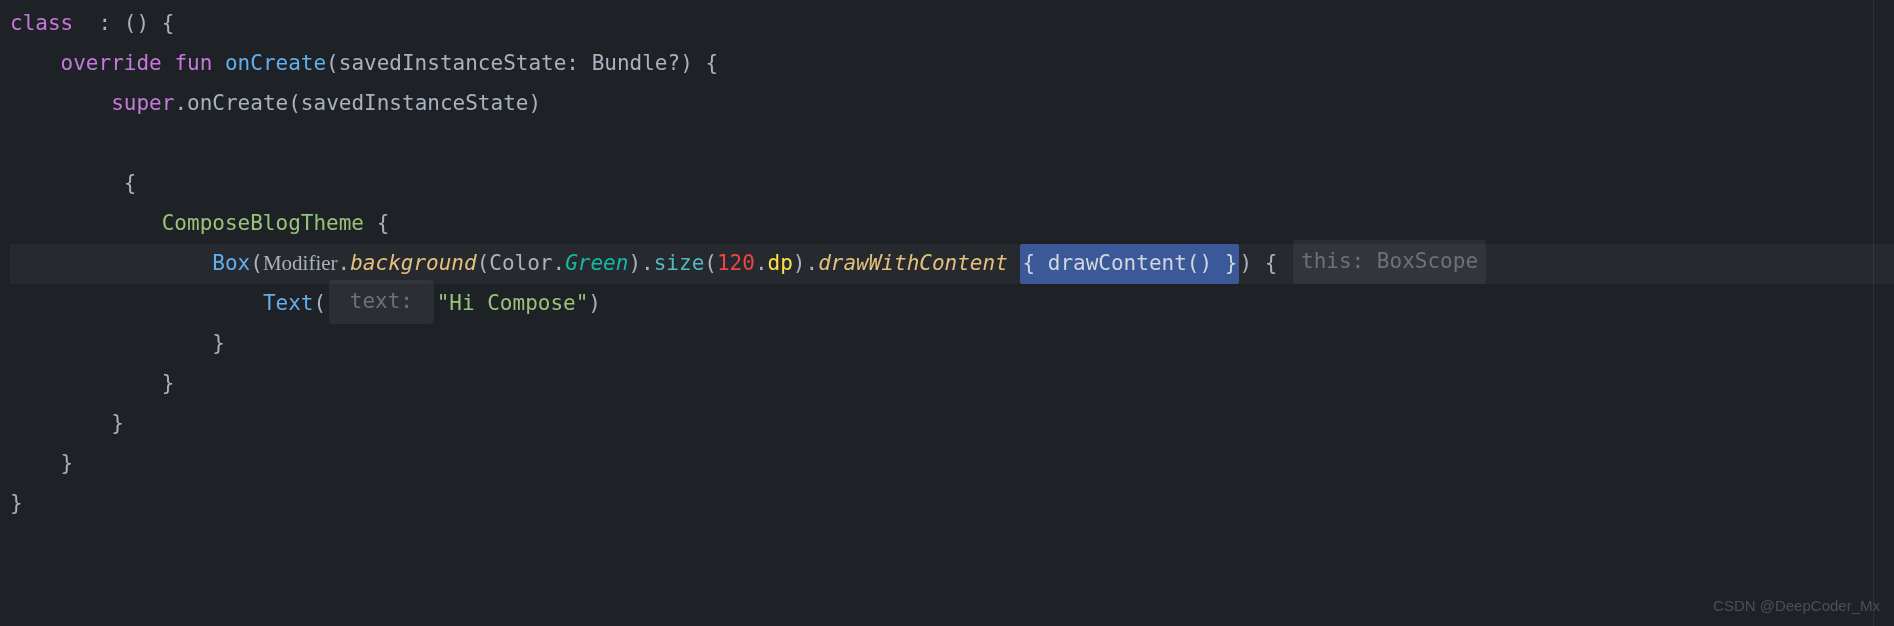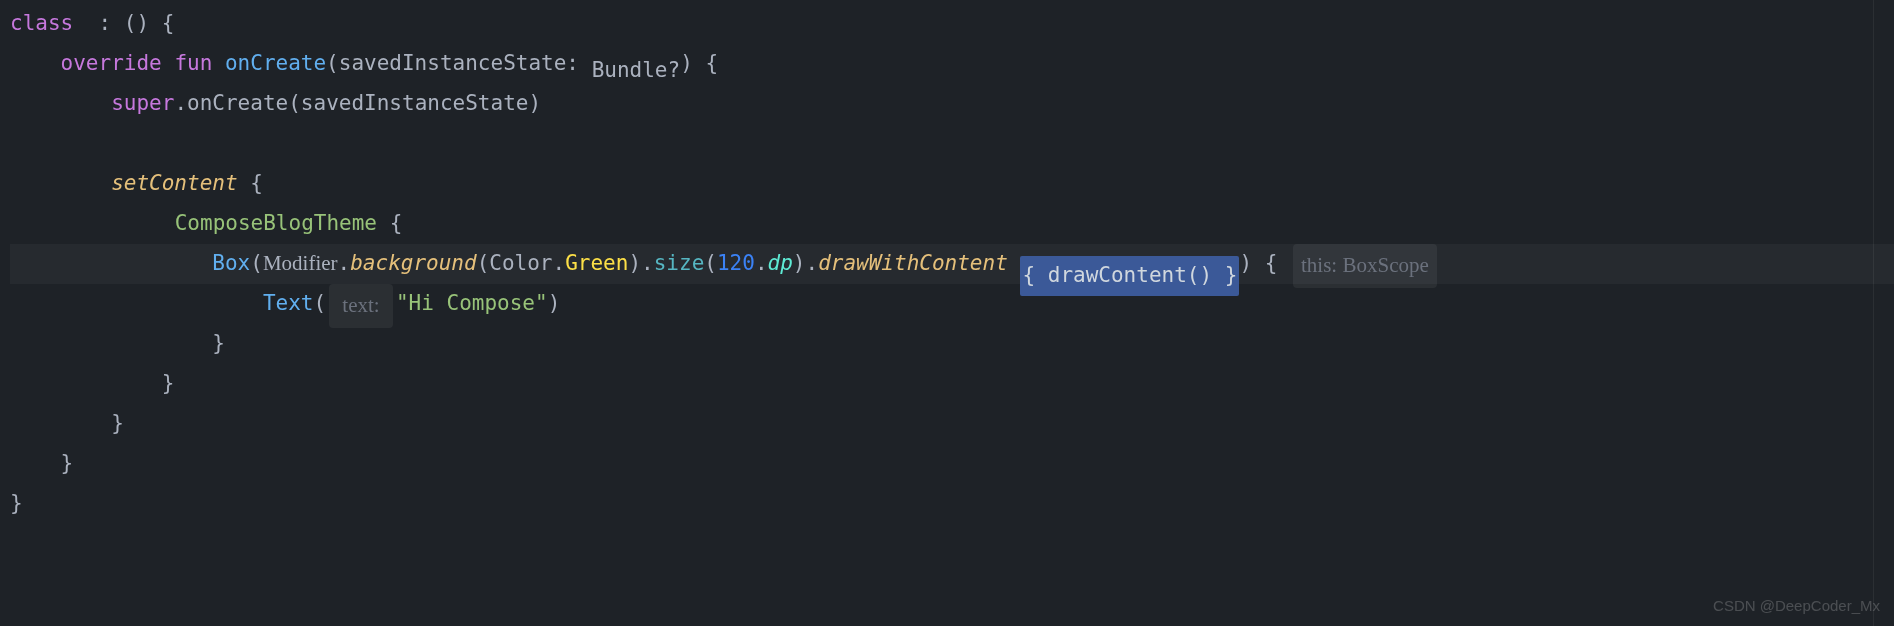--- a/index.html
+++ b/index.html
@@ -20,98 +20,97 @@
       padding-top: 4px;
     }
     .code-container {
       position: relative;
       padding-left: 10px;
     }
     .line {
       white-space: pre;
       height: 40px;
       display: flex;
-      align-items: flex-start;
+      align-items: flex-end;
       position: relative;
     }
     .highlighted-line {
       background: rgba(255, 255, 255, 0.04);
     }
     .kw { color: #c678dd; }
     .class-name { color: #e5c07b; }
     .fn-name { color: #61afef; }
     .param { color: #abb2bf; }
     .type { color: #abb2bf; margin-top: 7px; }
     .default { color: #abb2bf; }
     .str { color: #98c379; }
-    .num { color: #3b82f6; }
+    .num { color: #ef4444; }
     .punct { color: #abb2bf; }
     .brace { color: #abb2bf; }
     .dot { color: #abb2bf; }
     .selection {
       background: #3b5998;
       color: #d0d7de;
       padding: 0 2px;
       border-radius: 2px;
       margin-top: 12px;
     }
     .hint-box {
       background: rgba(255, 255, 255, 0.06);
       color: #6b717d;
       padding: 2px 8px;
       border-radius: 4px;
       font-style: normal;
       margin: 0 3px;
-      font-family: Liberation Serif, serif;
     }
     .super-kw { color: #c678dd; }
-    .compose-theme { color: #98c379; margin-left: 13px; }
+    .compose-theme { color: #98c379; }
     .box-call { color: #61afef; }
     .text-call { color: #61afef; }
     .modifier { color: #abb2bf; font-family: Liberation Serif, serif; }
     .color-class { color: #abb2bf; }
-    .green-prop { color: #fde047; }
+    .green-prop { color: #14b8a6; font-style: italic; }
     .watermark {
       position: absolute;
       bottom: 6px;
       right: 14px;
       color: rgba(255, 255, 255, 0.2);
       font-size: 15px;
       font-family: sans-serif;
     }
     .right-margin {
       position: absolute;
       right: 20px;
       top: 0;
       bottom: 0;
       width: 1px;
       background: rgba(255,255,255,0.06);
     }
     .setcontent { color: #e5c07b; font-style: italic; }
     .drawwith { color: #e5c07b; font-style: italic; }
     .background-fn { color: #e5c07b; font-style: italic; }
     .size-fn { color: #56b6c2; }
-    .dp-prop { color: #5eead4; font-style: italic; }
+    .dp-prop { color: #fde047; }
   </style>
 </head>
 <body>
 
 <div class="right-margin"></div>
 
 <div class="code-container">
 
   <div class="line"><span class="kw">class</span><span> </span><span class="punct"> : </span><span class="punct">()</span><span class="brace"> {</span></div>
 
   <div class="line"><span>    </span><span class="kw">override</span><span class="kw"> fun </span><span class="fn-name">onCreate</span><span class="punct">(</span><span class="param">savedInstanceState</span><span class="punct">: </span><span class="type">Bundle?</span><span class="punct">)</span><span class="brace"> {</span></div>
 
   <div class="line"><span>        </span><span class="super-kw">super</span><span class="dot">.</span><span class="default">onCreate</span><span class="punct">(</span><span class="param">savedInstanceState</span><span class="punct">)</span></div>
 
   <div class="line"></div>
 
-  <div class="line"><span>        </span><span class="setcontent">setContent</span><span class="brace"> {</span></div>
+  <div class="line"><span>        </span><span class="brace"> {</span></div>
 
   <div class="line"><span>            </span><span class="compose-theme">ComposeBlogTheme</span><span class="brace"> {</span></div>
 
   <div class="line highlighted-line"><span>                </span><span class="box-call">Box</span><span class="punct">(</span><span class="modifier">Modifier</span><span class="dot">.</span><span class="background-fn">background</span><span class="punct">(</span><span class="color-class">Color</span><span class="dot">.</span><span class="green-prop">Green</span><span class="punct">)</span><span class="dot">.</span><span class="size-fn">size</span><span class="punct">(</span><span class="num">120</span><span class="dot">.</span><span class="dp-prop">dp</span><span class="punct">)</span><span class="dot">.</span><span class="drawwith">drawWithContent</span><span> </span><span class="selection"><span>{ </span><span>drawContent</span><span>()</span><span> }</span></span><span class="punct">)</span><span class="brace"> { </span><span class="hint-box">this: BoxScope</span></div>
 
   <div class="line"><span>                    </span><span class="text-call">Text</span><span class="punct">(</span><span class="hint-box"> text: </span><span class="str">"Hi Compose"</span><span class="punct">)</span></div>
 
   <div class="line"><span>                </span><span class="brace">}</span></div>
 
   <div class="line"><span>            </span><span class="brace">}</span></div>

